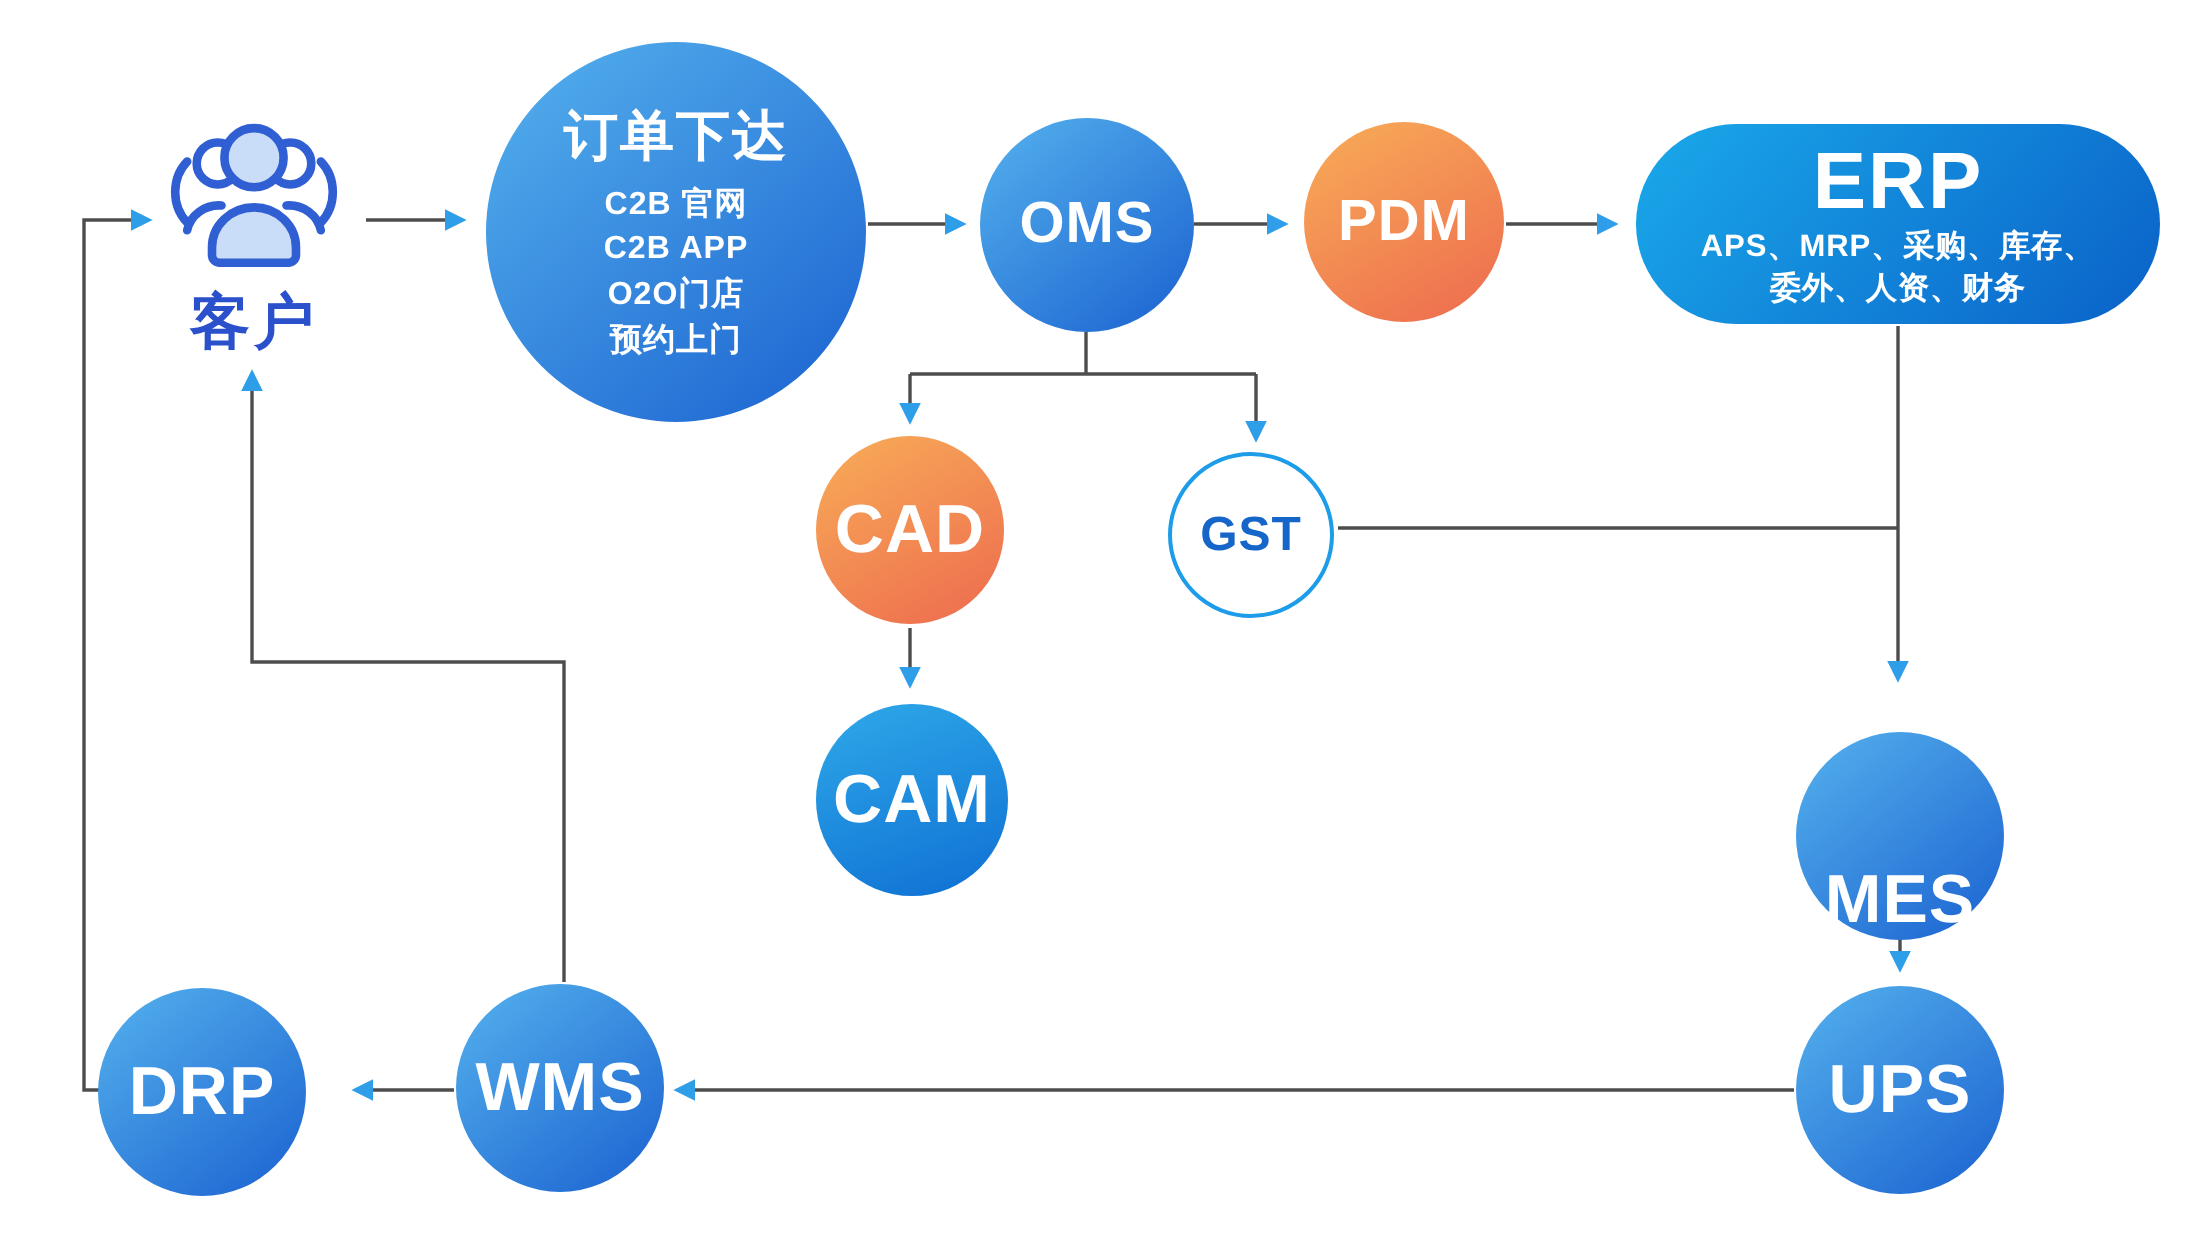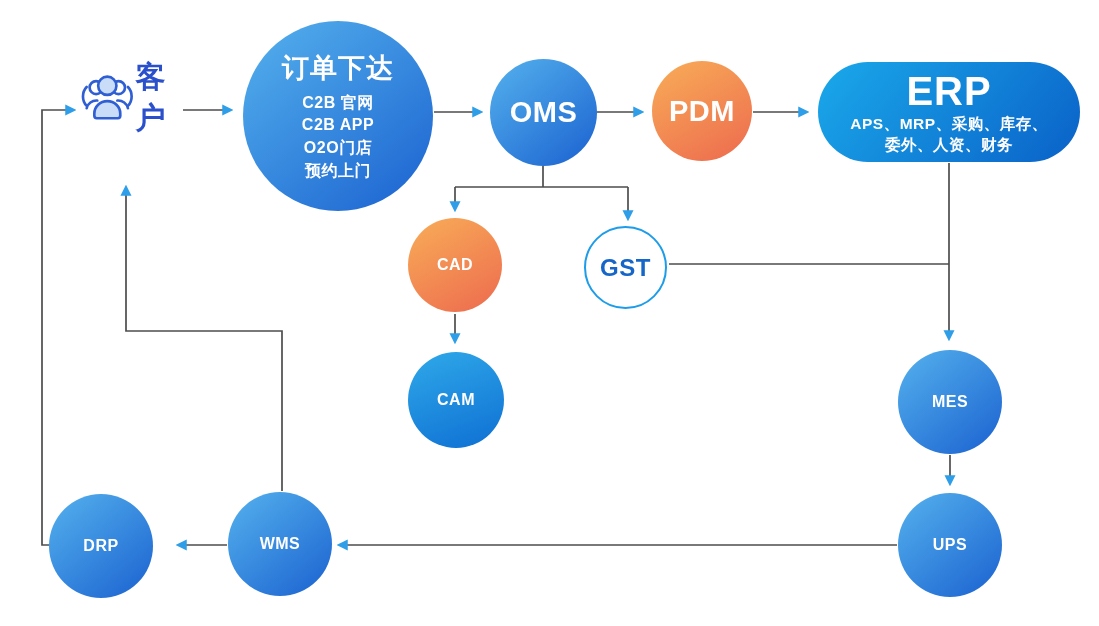--- a/index.html
+++ b/index.html
@@ -19,28 +19,28 @@
   #arrowhead path{stroke:none;fill:var(--arrow);}
   .node{position:absolute;z-index:2;display:flex;flex-direction:column;align-items:center;
         justify-content:center;text-align:center;color:var(--text-white);font-weight:bold;}
   .circle{border-radius:50%;}
   .blue{background:linear-gradient(140deg,var(--blue-grad-start),var(--blue-grad-end));}
   .cam-blue{background:linear-gradient(160deg,var(--cam-grad-start),var(--cam-grad-end));}
   .orange{background:linear-gradient(150deg,var(--orange-grad-start),var(--orange-grad-end));}
   .erp-pill{background:linear-gradient(130deg,var(--erp-grad-start),var(--erp-grad-end));border-radius:50px;}
   .gst{background:#fff;border:2.5px solid var(--gst-border);color:var(--gst-text);}
   .label-lg{font-size:29px;letter-spacing:.5px;}
-  .label-md{font-size:16px;letter-spacing:.5px;}
+  .label-md{font-size:34px;letter-spacing:.5px;}
   .label-gst{font-size:24px;letter-spacing:.5px;}
   .order-title{font-size:27px;margin-bottom:6px;letter-spacing:1px;}
   .order-line{font-size:16px;line-height:1.42;letter-spacing:.5px;}
   .erp-title{font-size:40px;line-height:1.15;letter-spacing:1px;}
   .erp-sub{font-size:15.5px;line-height:1.35;letter-spacing:.5px;}
   .customer{position:absolute;left:79px;top:55px;width:96px;z-index:2;display:flex;
-            flex-direction:row;align-items:center;}
+            flex-direction:column;align-items:center;}
   .customer-label{margin-top:2px;font-size:30px;font-weight:bold;color:var(--customer-label);letter-spacing:2px;}
   .cust-svg{width:92px;height:84px;}
   .cust-stroke{stroke:var(--customer-stroke);stroke-width:4.5;fill:none;stroke-linecap:round;}
   .cust-filled{stroke:var(--customer-stroke);stroke-width:4.5;fill:var(--customer-fill);}
   .cust-head-back{stroke:var(--customer-stroke);stroke-width:4.5;fill:#fff;}
 </style>
 </head>
 <body>
 
 <div class="canvas">
@@ -129,21 +129,21 @@
   </div>
 
   <div class="node circle cam-blue label-md" style="left:408px;top:352px;width:96px;height:96px;">
     <span>CAM</span>
   </div>
 
   <div class="node circle gst label-gst" style="left:584px;top:226px;width:79px;height:79px;">
     <span>GST</span>
   </div>
 
-  <div class="node circle blue label-md" style="left:898px;top:350px;width:104px;height:104px;">
+  <div class="node circle blue label-md" style="left:898px;top:366px;width:104px;height:104px;justify-content:flex-end;">
     <span>MES</span>
   </div>
 
   <div class="node circle blue label-md" style="left:898px;top:493px;width:104px;height:104px;">
     <span>UPS</span>
   </div>
 
   <div class="node circle blue label-md" style="left:228px;top:492px;width:104px;height:104px;">
     <span>WMS</span>
   </div>

